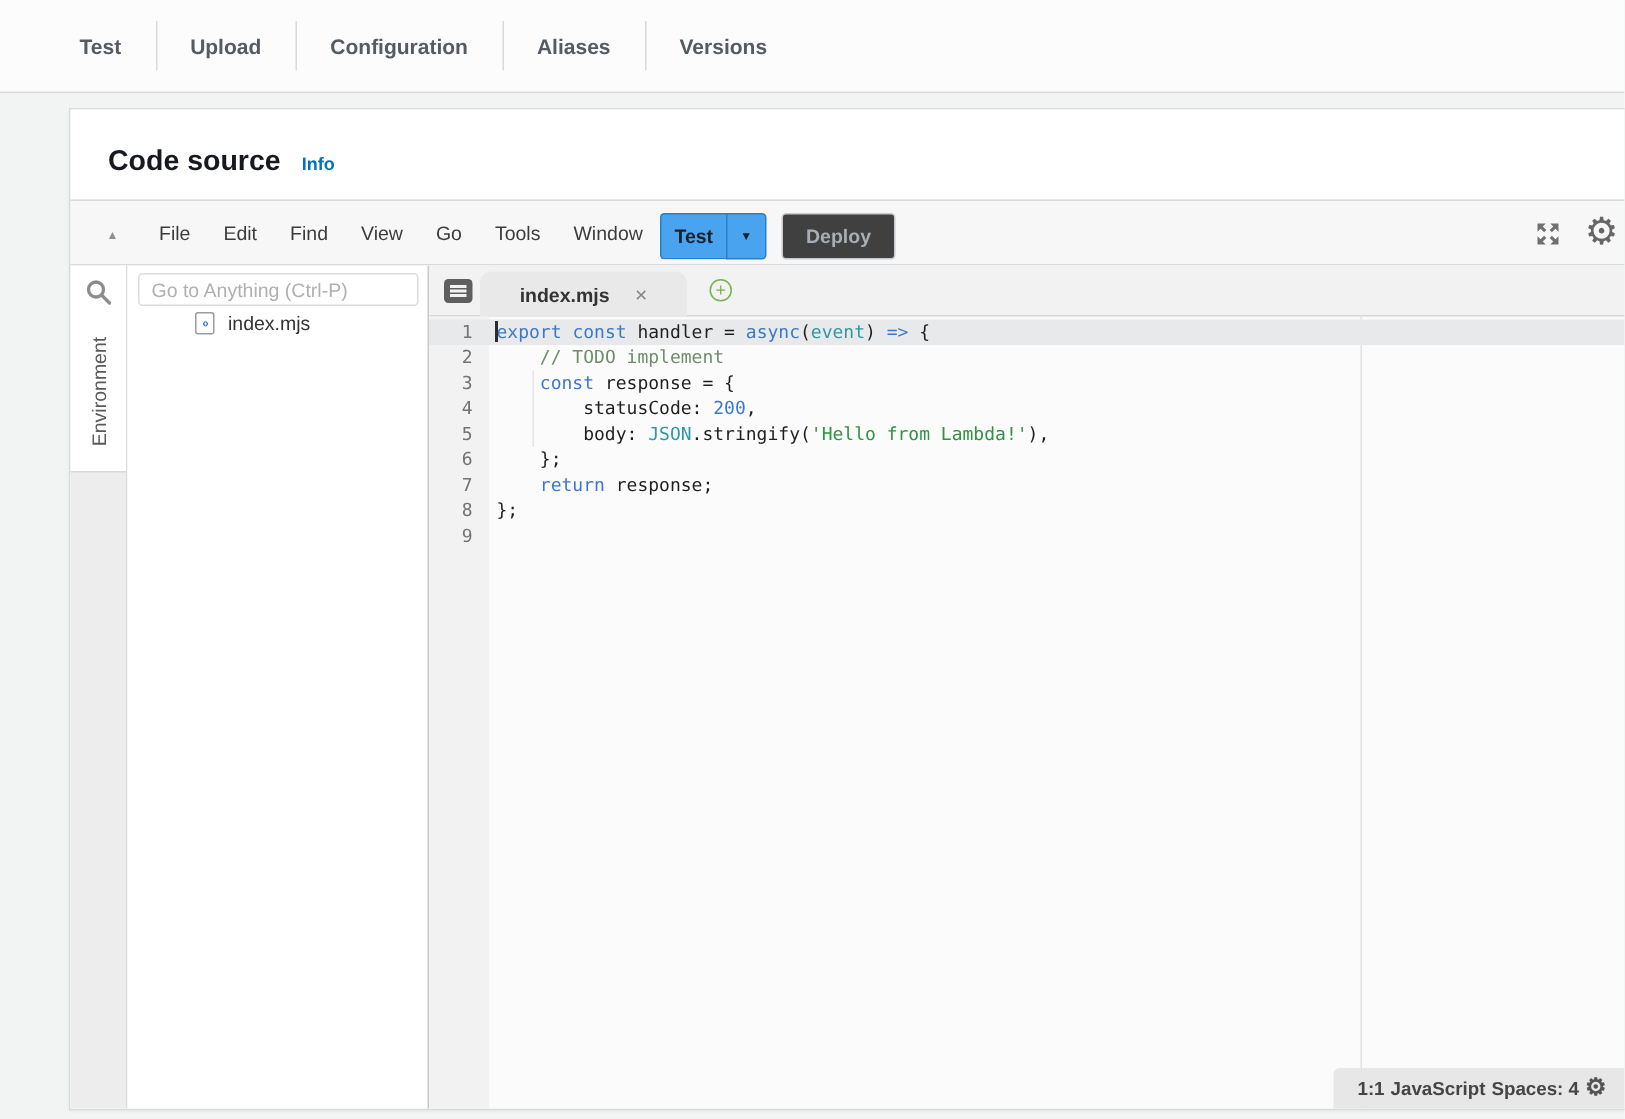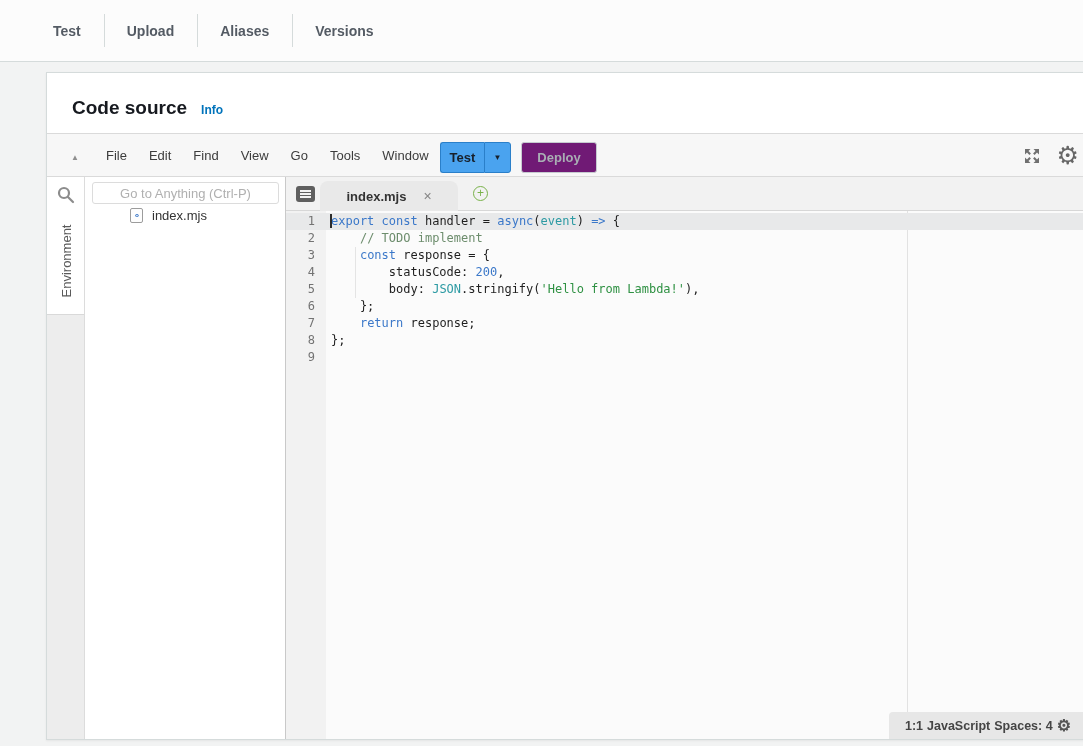--- a/index.html
+++ b/index.html
@@ -40,43 +40,43 @@
 
   .test-btn { position:absolute; left:393px; top:8px; height:31px; display:flex; cursor:pointer; }
   .test-main { width:44px; display:flex; align-items:center; justify-content:center;
                background:#4aa3ef; border:1px solid #2a7fc9; border-right:none; border-radius:3px 0 0 3px;
                font-size:13px; font-weight:bold; color:#17202b; }
   .test-caret { width:27px; display:flex; align-items:center; justify-content:center;
                background:#4aa3ef; border:1px solid #2a7fc9; border-radius:0 3px 3px 0; }
   .test-caret::before { content:"▼"; font-size:8px; color:#17202b; }
   .deploy-btn { position:absolute; left:474px; top:8px; height:31px; width:76px;
                display:flex; align-items:center; justify-content:center;
-               background:#701a75; border:1px solid #c6cbd0; border-radius:3px;
+               background:#404040; border:1px solid #c6cbd0; border-radius:3px;
                font-size:13px; font-weight:bold; color:#a9aeb4; cursor:default; }
   .fullscreen-btn { position:absolute; right:42px; top:13px; width:18px; height:18px; cursor:pointer; }
   .menubar-gear { position:absolute; right:4px; top:50%; transform:translateY(-50%);
                font-size:25px; line-height:1; color:#666; cursor:pointer; }
   .gear-glyph::before { content:"⚙"; }
 
   
   .body-row { position:absolute; left:0; top:104px; right:0; bottom:0; }
 
   .dock { position:absolute; left:0; top:0; bottom:0; width:38px; background:#fff;
           border-right:1px solid #dcdcdc; }
   .dock-search { position:absolute; left:9px; top:8px; width:20px; height:20px; cursor:pointer; }
   .env-tab { position:absolute; left:19px; top:84px; transform:translate(-50%,-50%) rotate(-90deg);
              white-space:nowrap; font-size:13px; color:#5a5a5a; cursor:pointer; }
   .dock-rest { position:absolute; left:0; right:0; top:137px; bottom:0; background:#ededed;
              border-top:1px solid #d9d9d9; }
 
   .treepanel { position:absolute; left:38px; top:0; bottom:0; width:201px; background:#fff;
              border-right:1px solid #c9c9c9; }
   .goto-input { display:block; width:187px; height:22px; margin:5px 0 0 7px; border:1px solid #dcdcdc;
-             border-radius:3px; padding:0 20px; font-size:13px; font-family:"Liberation Sans",sans-serif;
-             color:#333; background:#fff; outline:none;text-align:center; }
+             border-radius:3px; padding:0 8px; font-size:13px; font-family:"Liberation Sans",sans-serif;
+             color:#333; background:#fff; outline:none; }
   .goto-input::placeholder { color:#b0b0b0; }
   .tree-row1 { margin-top:10px; display:flex; align-items:center; padding-left:13px; height:23px; cursor:pointer; }
   .tree-pill { display:inline-flex; align-items:center; gap:6px; background:#e4e4e4; border-radius:3px;
              padding:2px 8px 2px 6px; }
   .tree-caret::before { content:"▼"; font-size:8px; color:#555; }
   .folder-icon { position:relative; width:16px; height:11px; background:#5db0e6; border-radius:1.5px; margin-top:2px; }
   .folder-icon::before { content:""; position:absolute; left:0; top:-3px; width:7px; height:3px;
              background:#5db0e6; border-radius:2px 2px 0 0; }
   .tree-label { font-size:13px; color:#333; }
   .tree-suffix { font-size:11px; color:#c2c2c2; }
@@ -131,20 +131,21 @@
             font-size:12.5px; font-weight:bold; color:#454545; z-index:5; }
   .statusbar .gear-glyph { font-size:16px; color:#555; line-height:1; cursor:pointer; }
   .sb-item { cursor:pointer; }
 </style>
 </head>
 <body>
 
 <div class="topbar" id="fn-tabs">
     <div class="fn-tab">Test</div>
     <div class="fn-tab">Upload</div>
+    <div class="fn-tab">Configuration</div>
     <div class="fn-tab">Aliases</div>
     <div class="fn-tab">Versions</div>
   </div>
 
 <div class="panel">
 
   <div class="panel-header">
     <div class="ph-titlewrap">
       <span class="page-title">Code source</span>
       <span class="info-link">Info</span>

